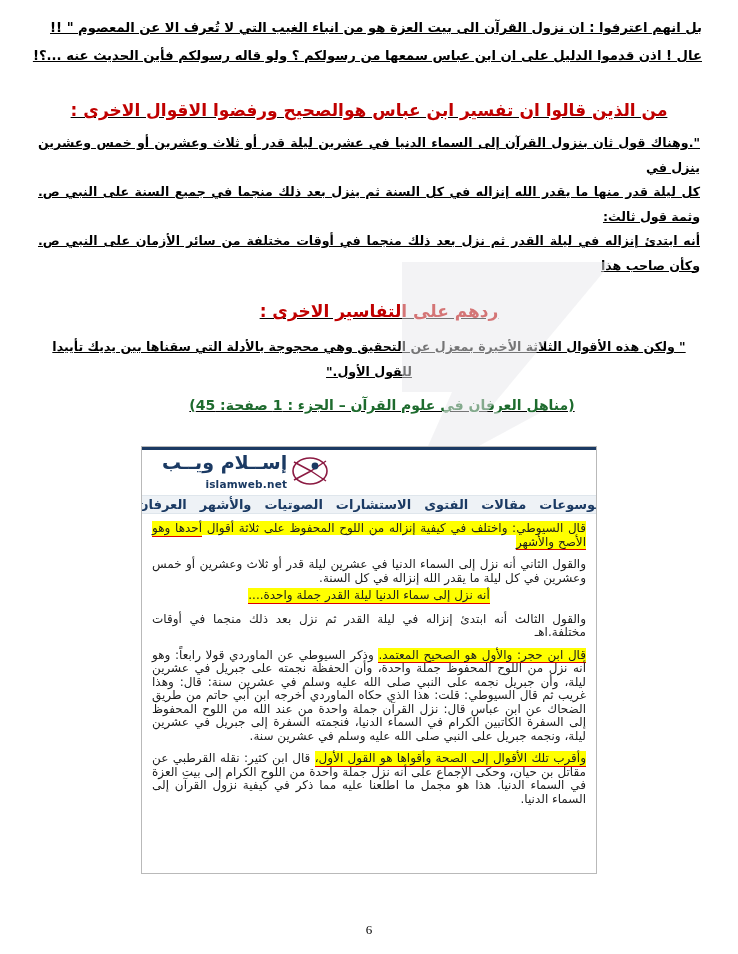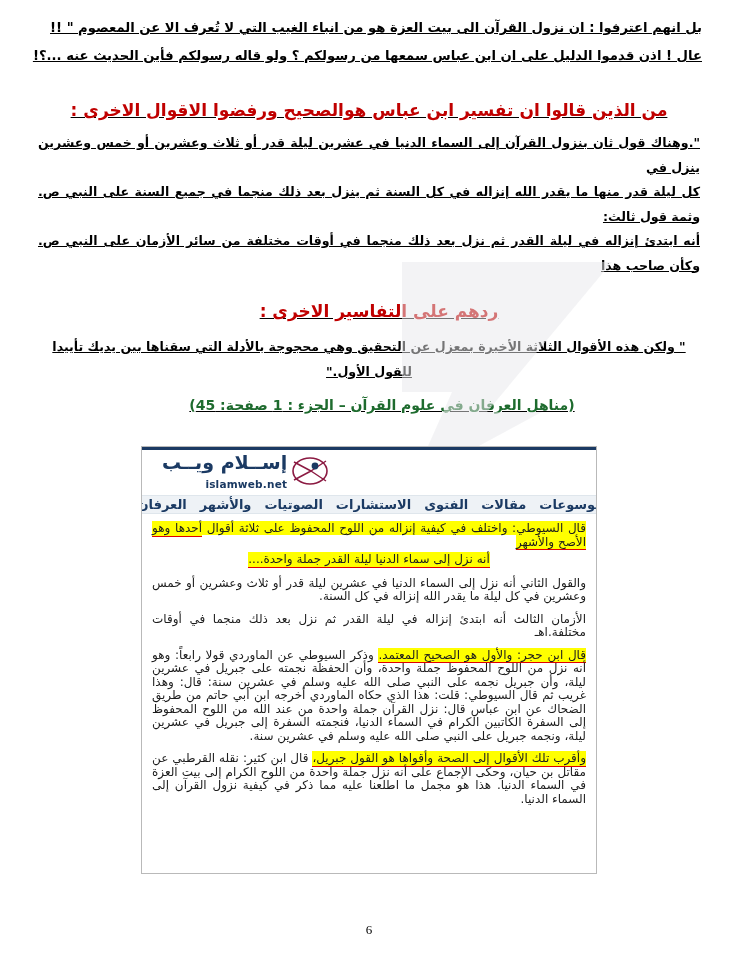--- a/index.html
+++ b/index.html
@@ -296,34 +296,34 @@
       <span class="sc-nav-item">العرفان</span>
       <span class="sc-nav-item">المواريث</span>
     </div>
 
     <div class="sc-content">
 
       <p class="sc-para">
         <span class="hl">قال السيوطي: واختلف في كيفية إنزاله من اللوح المحفوظ على ثلاثة أقوال </span><span class="hl-ul">أحدها وهو الأصح والأشهر</span>
       </p>
 
+      <p class="sc-para">والقول الثاني أنه نزل إلى السماء الدنيا في عشرين ليلة قدر أو ثلاث وعشرين أو خمس وعشرين في كل ليلة ما يقدر الله إنزاله في كل السنة.</p>
+
       <p class="sc-para sc-line-2">
         <span class="hl-ul">أنه نزل إلى سماء الدنيا ليلة القدر جملة واحدة....</span>
       </p>
 
-      <p class="sc-para">والقول الثاني أنه نزل إلى السماء الدنيا في عشرين ليلة قدر أو ثلاث وعشرين أو خمس وعشرين في كل ليلة ما يقدر الله إنزاله في كل السنة.</p>
-
-      <p class="sc-para">الأزمان الثالث أنه ابتدئ إنزاله في ليلة القدر ثم نزل بعد ذلك منجما في أوقات مختلفة.اهـ</p>
+      <p class="sc-para">والقول الثالث أنه ابتدئ إنزاله في ليلة القدر ثم نزل بعد ذلك منجما في أوقات مختلفة.اهـ</p>
 
       <p class="sc-para">
         <span class="hl ul-red">قال ابن حجر: والأول هو الصحيح المعتمد.</span><span> وذكر السيوطي عن الماوردي قولا رابعاً: وهو أنه نزل من اللوح المحفوظ جملة واحدة، وأن الحفظة نجمته على جبريل في عشرين ليلة، وأن جبريل نجمه على النبي صلى الله عليه وسلم في عشرين سنة: قال: وهذا غريب ثم قال السيوطي: قلت: هذا الذي حكاه الماوردي أخرجه ابن أبي حاتم من طريق الضحاك عن ابن عباس قال: نزل القرآن جملة واحدة من عند الله من اللوح المحفوظ إلى السفرة الكاتبين الكرام في السماء الدنيا، فنجمته السفرة إلى جبريل في عشرين ليلة، ونجمه جبريل على النبي صلى الله عليه وسلم في عشرين سنة.</span>
       </p>
 
       <p class="sc-para">
-        <span class="hl-ul">وأقرب تلك الأقوال إلى الصحة وأقواها هو القول جبريل،</span><span> قال ابن كثير: نقله القرطبي عن مقاتل بن حيان، وحكى الإجماع على أنه نزل جملة واحدة من اللوح الكرام إلى بيت العزة في السماء الدنيا. هذا هو مجمل ما اطلعنا عليه مما ذكر في كيفية نزول القرآن إلى السماء الدنيا.</span>
+        <span class="hl-ul">وأقرب تلك الأقوال إلى الصحة وأقواها هو القول الأول،</span><span> قال ابن كثير: نقله القرطبي عن مقاتل بن حيان، وحكى الإجماع على أنه نزل جملة واحدة من اللوح الكرام إلى بيت العزة في السماء الدنيا. هذا هو مجمل ما اطلعنا عليه مما ذكر في كيفية نزول القرآن إلى السماء الدنيا.</span>
       </p>
 
     </div>
   </div>
 
   <div class="page-number">6</div>
 
 </div>
 
 </body></html>

